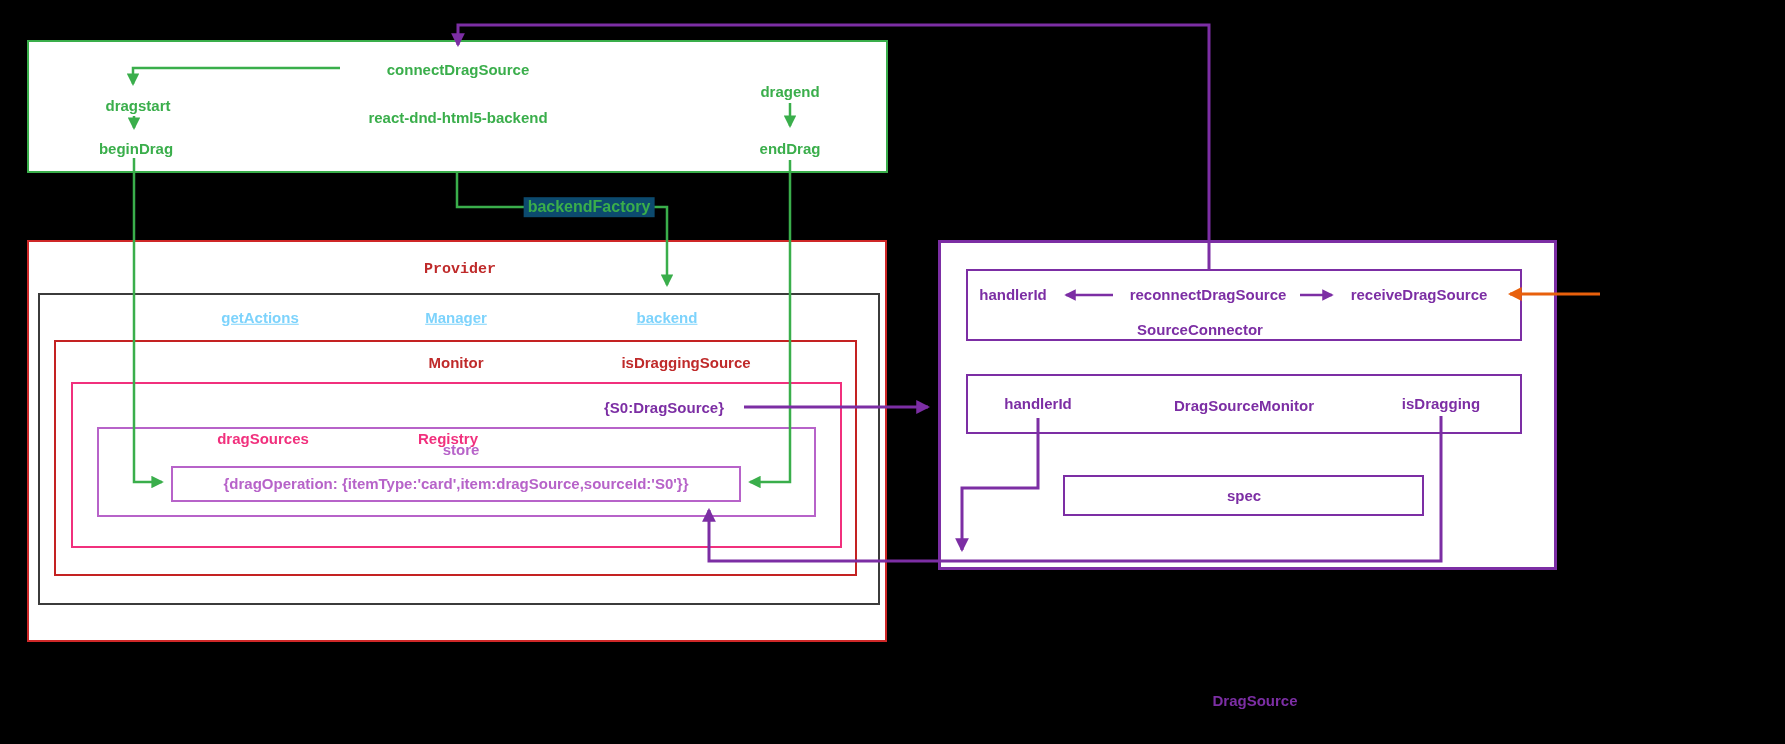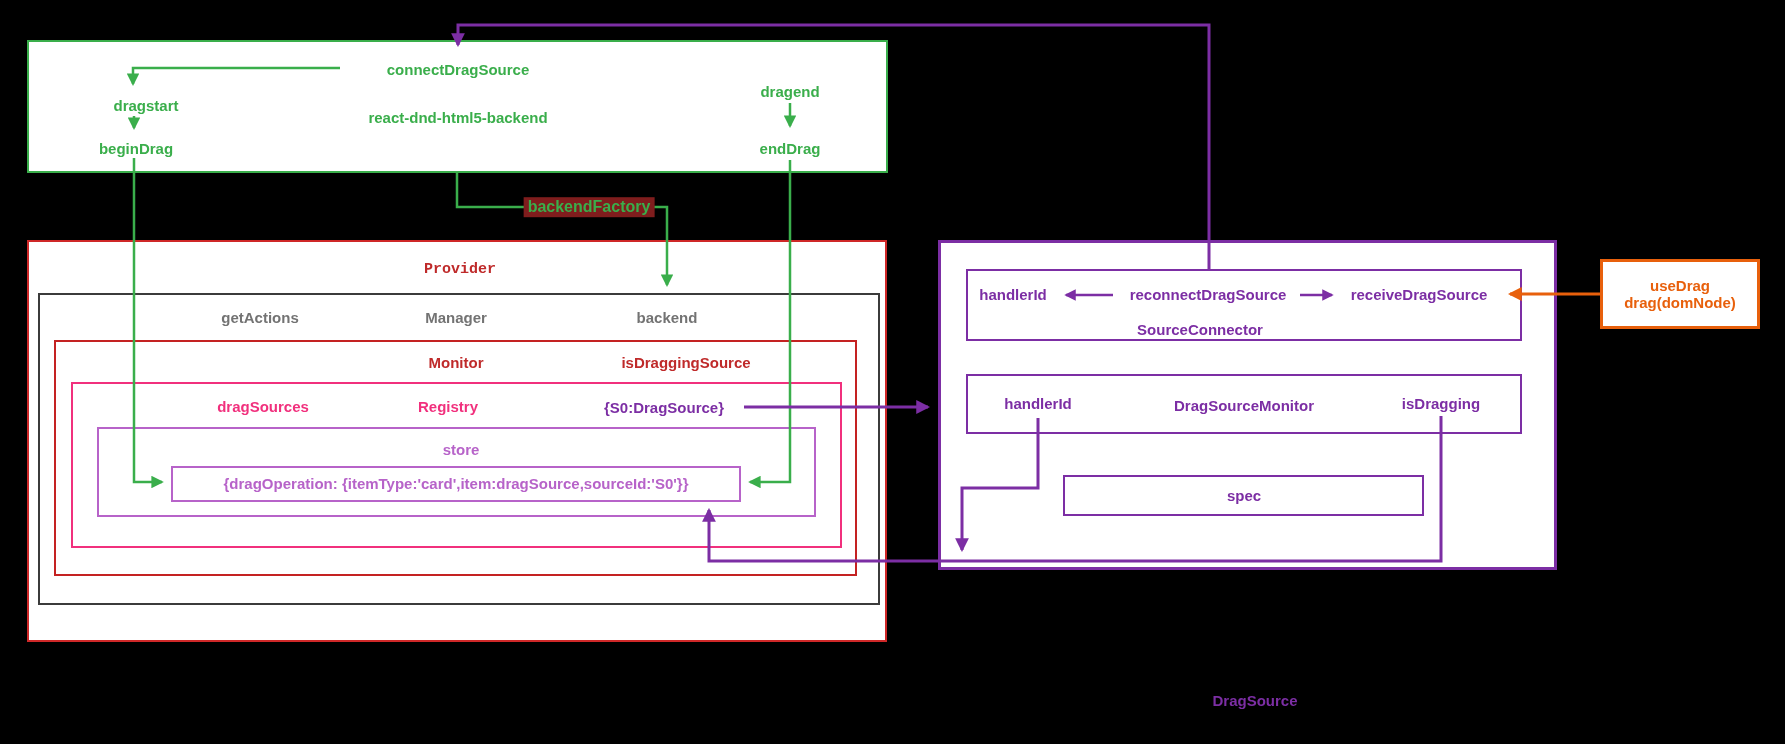--- a/index.html
+++ b/index.html
@@ -12,26 +12,26 @@
   }
   .box{position:absolute;background:#ffffff;box-sizing:border-box;z-index:1;}
   #lines{position:absolute;left:0;top:0;z-index:2;pointer-events:none;}
   .lbl{
     position:absolute;z-index:3;
     transform:translate(-50%,-50%);
     font-weight:bold;font-size:15px;line-height:1.1;
     white-space:nowrap;
   }
   .green{color:#3aae4b;}
-  .blue{color:#737373;}
+  .blue{color:#7dd3fc;text-decoration:underline;}
   .red{color:#bf2a2a;}
-  .pink{color:#f1307d;}
+  .pink{color:#f1307d;margin-top:32px;}
   .orchid{color:#b763c9;}
   .purple{color:#7c2ea4;text-align:right;}
-  .whitebg{background:#7f1d1d;padding:1px 4px;}
+  .whitebg{background:#0c4a6e;padding:1px 4px;}
   .b-green{border:2px solid #3aae4b;}
   .b-red{border:2px solid #cf2828;}
   .b-dark{border:2px solid #3b3b3b;}
   .b-red2{border:2px solid #c42222;}
   .b-pink{border:2px solid #f1307d;}
   .b-orchid{border:2px solid #b763c9;}
   .b-purple{border:2px solid #7c2ea4;}
   .b-purple3{border:3px solid #7c2ea4;}
   .b-orange{border:3px solid #e8600c;}
   #use-drag-box{
@@ -52,24 +52,20 @@
   <div class="box b-red2" style="left:54px;  top:340px; width:803px; height:236px;"></div>
   <div class="box b-pink" style="left:71px;  top:382px; width:771px; height:166px;"></div>
   <div class="box b-orchid" style="left:97px;  top:427px; width:719px; height:90px;"></div>
   <div class="box b-orchid" style="left:171px; top:466px; width:570px; height:36px;"></div>
 
   <div class="box b-purple3" style="left:938px; top:240px; width:619px; height:330px;"></div>
   <div class="box b-purple" style="left:966px; top:269px; width:556px; height:72px;"></div>
   <div class="box b-purple" style="left:966px; top:374px; width:556px; height:60px;"></div>
   <div class="box b-purple" style="left:1063px;top:475px; width:361px; height:41px;"></div>
 
-  <div id="use-drag-box" class="box b-orange" style="left:1600px;top:259px;width:160px;height:70px;">
-    <div>useDrag</div>
-    <div>drag(domNode)</div>
-  </div>
 
   <svg id="lines" width="1785" height="744" viewBox="0 0 1785 744">
     <defs>
       <marker id="ag" viewBox="0 0 10 10" refX="8.5" refY="5" markerWidth="5" markerHeight="5" orient="auto-start-reverse">
         <path d="M0,0 L10,5 L0,10 z" fill="#3aae4b"></path>
       </marker>
       <marker id="ap" viewBox="0 0 10 10" refX="8.5" refY="5" markerWidth="4.6" markerHeight="4.6" orient="auto-start-reverse">
         <path d="M0,0 L10,5 L0,10 z" fill="#7c2ea4"></path>
       </marker>
       <marker id="ao" viewBox="0 0 10 10" refX="8.5" refY="5" markerWidth="4.6" markerHeight="4.6" orient="auto-start-reverse">
@@ -89,21 +85,21 @@
     <polyline points="1113,295 1066,295" fill="none" stroke="#7c2ea4" stroke-width="2.5" marker-end="url(#ap)"></polyline>
     <polyline points="1300,295 1332,295" fill="none" stroke="#7c2ea4" stroke-width="2.5" marker-end="url(#ap)"></polyline>
     <polyline points="1441,416 1441,561 709,561 709,510" fill="none" stroke="#7c2ea4" stroke-width="3" marker-end="url(#ap)"></polyline>
     <polyline points="1038,418 1038,488 962,488 962,550" fill="none" stroke="#7c2ea4" stroke-width="3" marker-end="url(#ap)"></polyline>
 
     <polyline points="1600,294 1510,294" fill="none" stroke="#e8600c" stroke-width="3" marker-end="url(#ao)"></polyline>
   </svg>
 
   <div class="lbl green" style="left:458px;top:70px;">connectDragSource</div>
   <div class="lbl green" style="left:458px;top:118px;">react-dnd-html5-backend</div>
-  <div class="lbl green" style="left:146px;top:106px;text-align:right;">dragstart</div>
+  <div class="lbl green" style="left:138px;top:106px;text-align:right;">dragstart</div>
   <div class="lbl green" style="left:136px;top:149px;">beginDrag</div>
   <div class="lbl green" style="left:790px;top:92px;">dragend</div>
   <div class="lbl green" style="left:790px;top:149px;">endDrag</div>
 
   <div class="lbl green whitebg" style="left:589px;top:207px;font-size:16px;">backendFactory</div>
 
   <div class="lbl red" style="left:460px;top:270px;font-family:Liberation Mono, monospace;">Provider</div>
   <div class="lbl blue" style="left:260px;top:318px;">getActions</div>
   <div class="lbl blue" style="left:456px;top:318px;">Manager</div>
   <div class="lbl blue" style="left:667px;top:318px;">backend</div>

